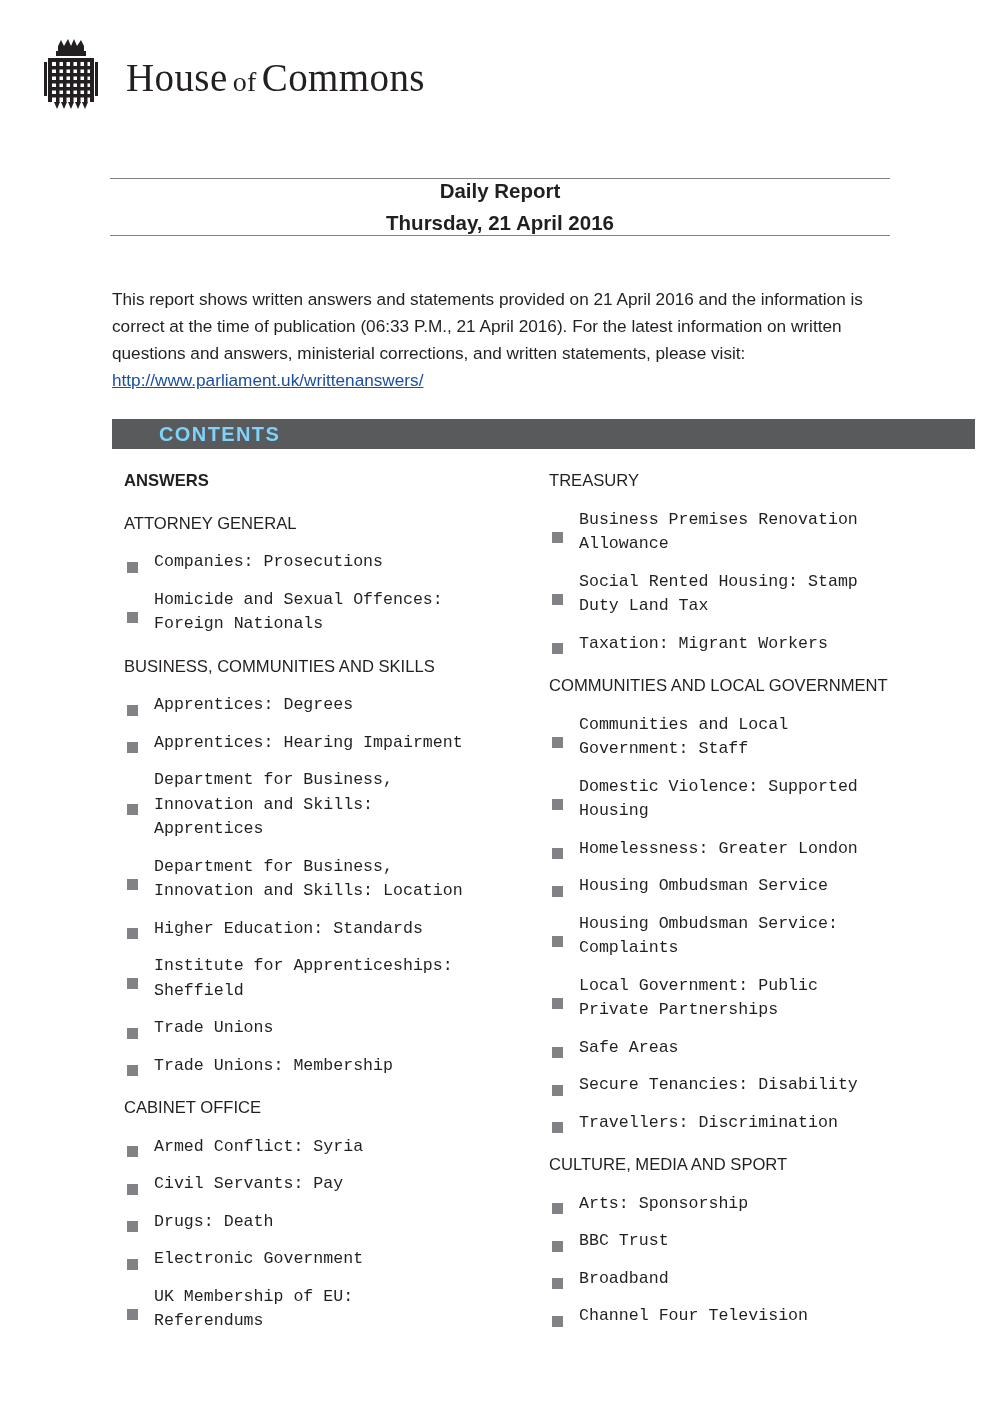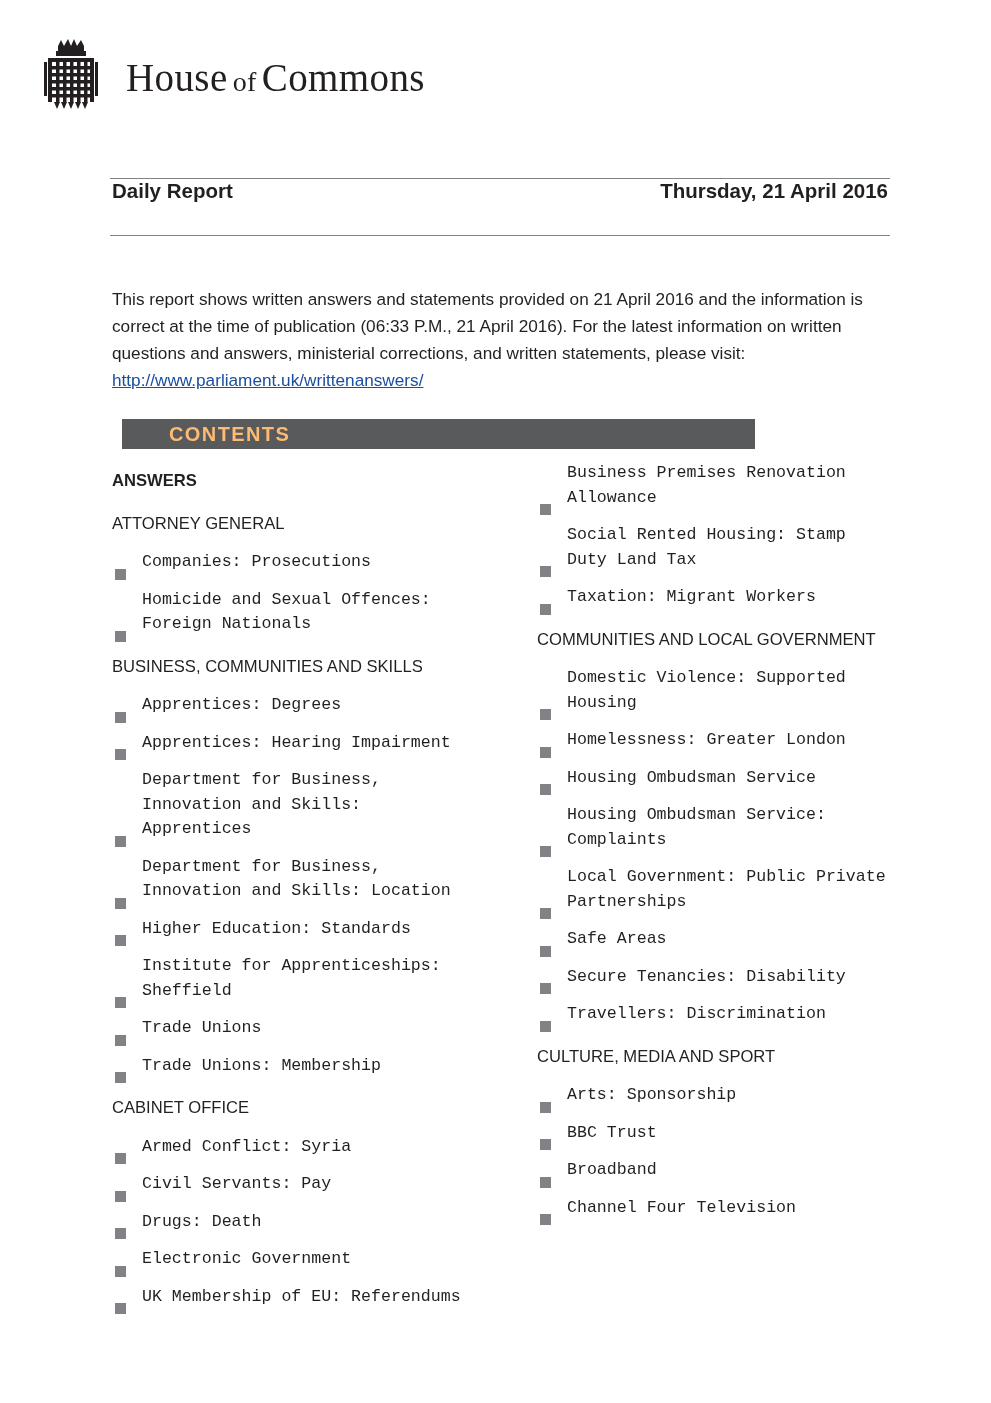--- a/index.html
+++ b/index.html
@@ -54,24 +54,25 @@
     top: 178px;
     width: 780px;
     border-top: 1px solid #808285;
     border-bottom: 1px solid #808285;
     height: 58px;
     box-sizing: border-box;
   }
   .title-row {
     display: flex;
     justify-content: space-between;
-    align-items: flex-start;
+    align-items: center;
     height: 100%;
     padding: 0 2px;
     box-sizing: border-box;
+    flex-direction: column;
   }
   .report-title, .report-date {
     font-size: 20.5px;
     font-weight: bold;
     color: #231f20;
   }
 
   
   .intro {
     position: absolute;
@@ -85,51 +86,51 @@
   .intro a {
     color: #1a4fa0;
     text-decoration: underline;
   }
 
   
   .contents-bar {
     position: absolute;
     left: 112px;
     top: 419px;
-    width: 633px;
+    width: 863px;
     height: 30px;
     background: #595a5c;
-    color: #fdba74;
+    color: #7dd3fc;
     font-size: 20px;
     font-weight: bold;
     letter-spacing: 1.4px;
     display: flex;
     align-items: center;
     padding-left: 47px;
     box-sizing: border-box;
-    margin-left: 10px;
   }
 
   
   .toc {
     position: absolute;
     left: 112px;
     top: 456px;
     width: 782px;
     display: flex;
     gap: 68px;
   }
   .toc-col {
     width: 357px;
   }
 
   .toc-entry {
     display: flex;
-    align-items: flex-end;
+    align-items: center;
     margin-bottom: 1px;
+    margin-left: 12px;
   }
   .toc-entry .bullet-cell {
     width: 30px;
     flex: 0 0 30px;
     padding-top: 10px;
   }
   .bullet {
     display: block;
     width: 11px;
     height: 11px;
@@ -354,20 +355,25 @@
         </div>
         <div class="toc-entry level-item">
           <div class="bullet-cell">
             <span class="bullet"></span>
           </div>
           <div class="label">UK Membership of EU: Referendums</div>
           <div class="page">10</div>
         </div>
       </div>
     <div class="toc-col" id="toc-right">
+        <div class="toc-entry level-head">
+          <div class="bullet-cell"></div>
+          <div class="label">TREASURY</div>
+          <div class="page">10</div>
+        </div>
         <div class="toc-entry level-item">
           <div class="bullet-cell">
             <span class="bullet"></span>
           </div>
           <div class="label">Business Premises Renovation Allowance</div>
           <div class="page">10</div>
         </div>
         <div class="toc-entry level-item">
           <div class="bullet-cell">
             <span class="bullet"></span>
@@ -384,20 +390,27 @@
         </div>
         <div class="toc-entry level-head">
           <div class="bullet-cell"></div>
           <div class="label">COMMUNITIES AND LOCAL GOVERNMENT</div>
           <div class="page">12</div>
         </div>
         <div class="toc-entry level-item">
           <div class="bullet-cell">
             <span class="bullet"></span>
           </div>
+          <div class="label">Communities and Local Government: Staff</div>
+          <div class="page">12</div>
+        </div>
+        <div class="toc-entry level-item">
+          <div class="bullet-cell">
+            <span class="bullet"></span>
+          </div>
           <div class="label">Domestic Violence: Supported Housing</div>
           <div class="page">12</div>
         </div>
         <div class="toc-entry level-item">
           <div class="bullet-cell">
             <span class="bullet"></span>
           </div>
           <div class="label">Homelessness: Greater London</div>
           <div class="page">13</div>
         </div>

